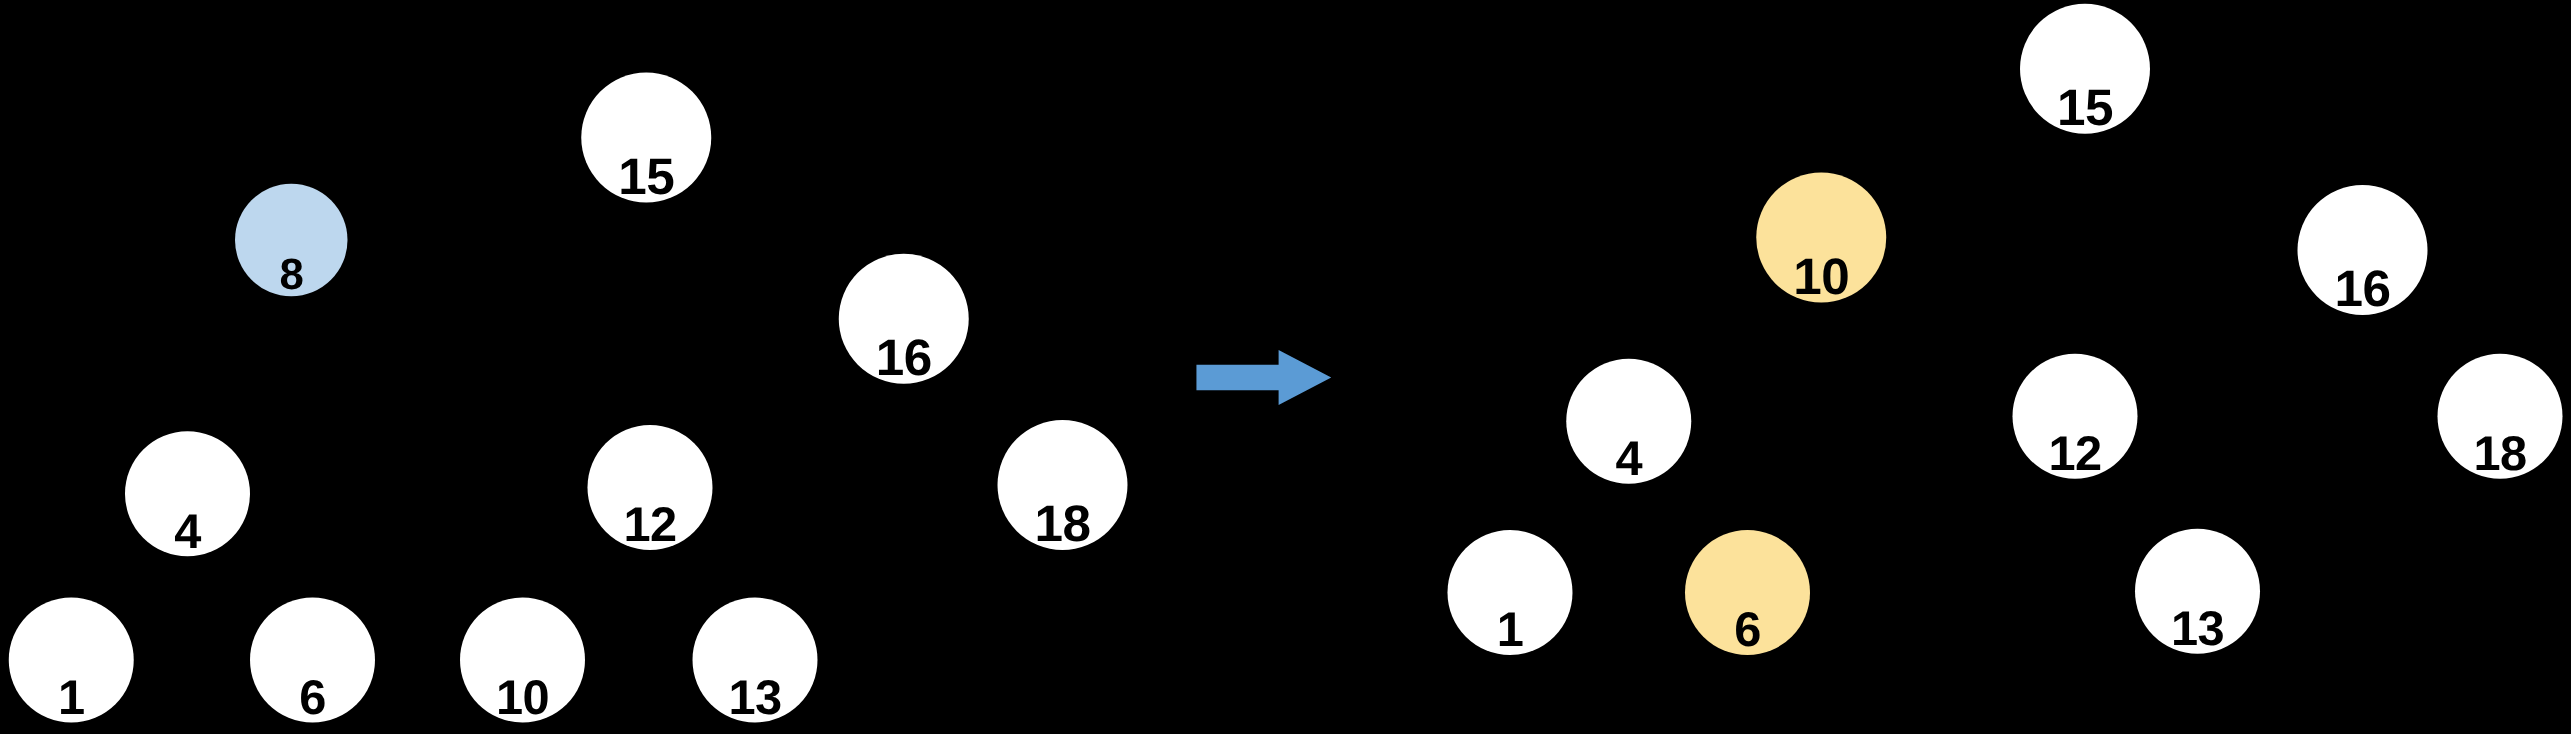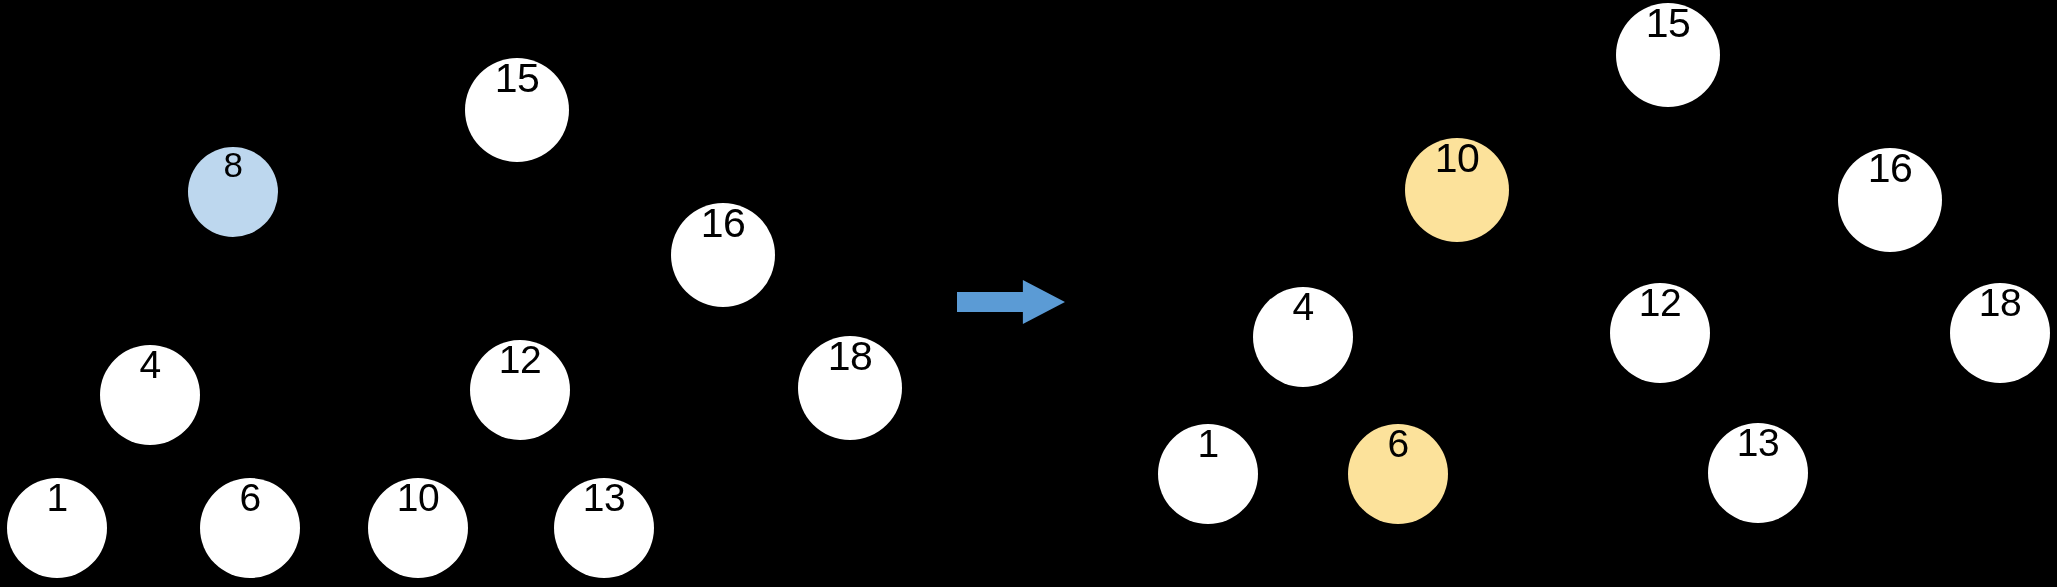--- a/index.html
+++ b/index.html
@@ -12,25 +12,25 @@
     width: 2057px;
     height: 587px;
     background: #000000;
     overflow: hidden;
     font-family: "Liberation Sans", sans-serif;
   }
   .node {
     position: absolute;
     border-radius: 50%;
     display: flex;
-    align-items: flex-start;
+    align-items: flex-end;
     justify-content: center;
     box-sizing: border-box;
     color: #000000;
-    font-weight: normal;
+    font-weight: bold;
     line-height: 1;
     user-select: none;
   }
   .node-label {
     display: block;
     letter-spacing: -0.5px;
   }
   .arrow {
     position: absolute;
   }

